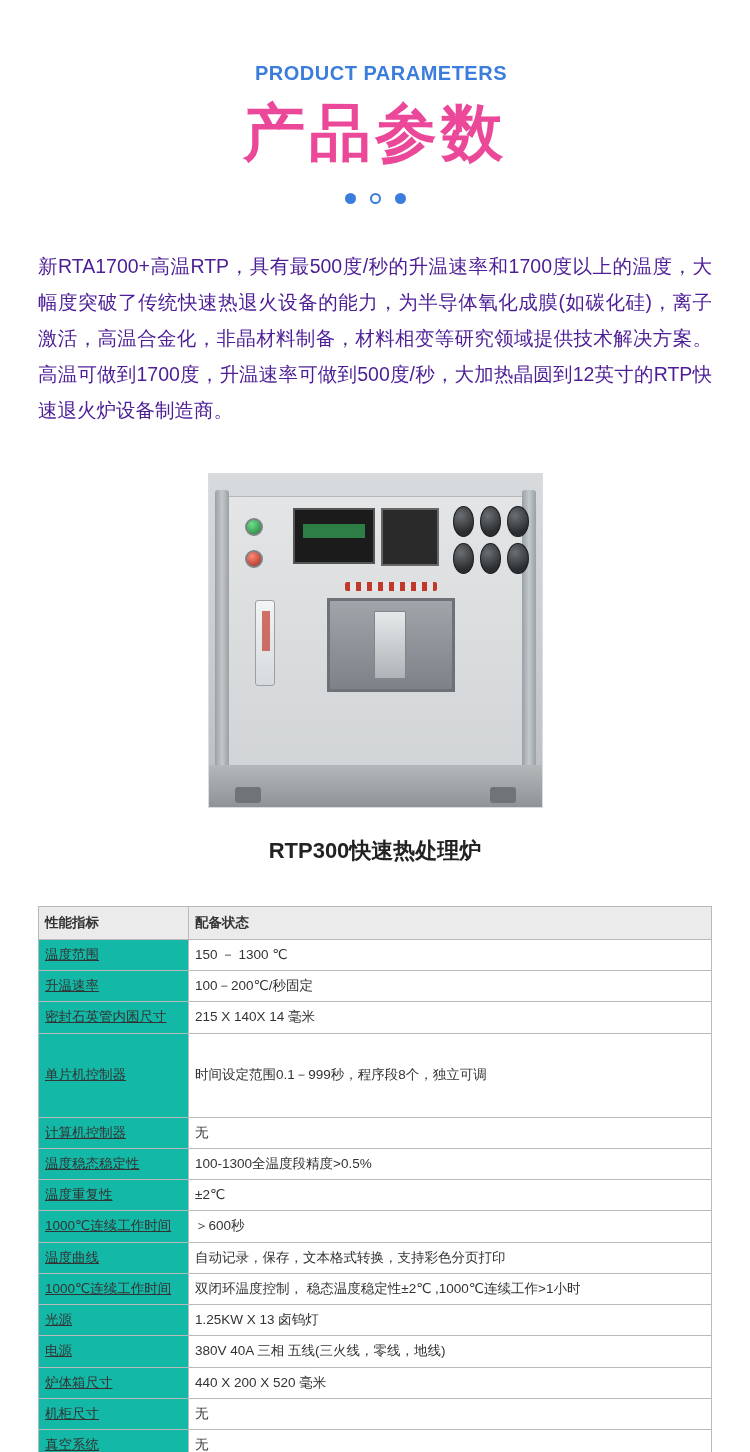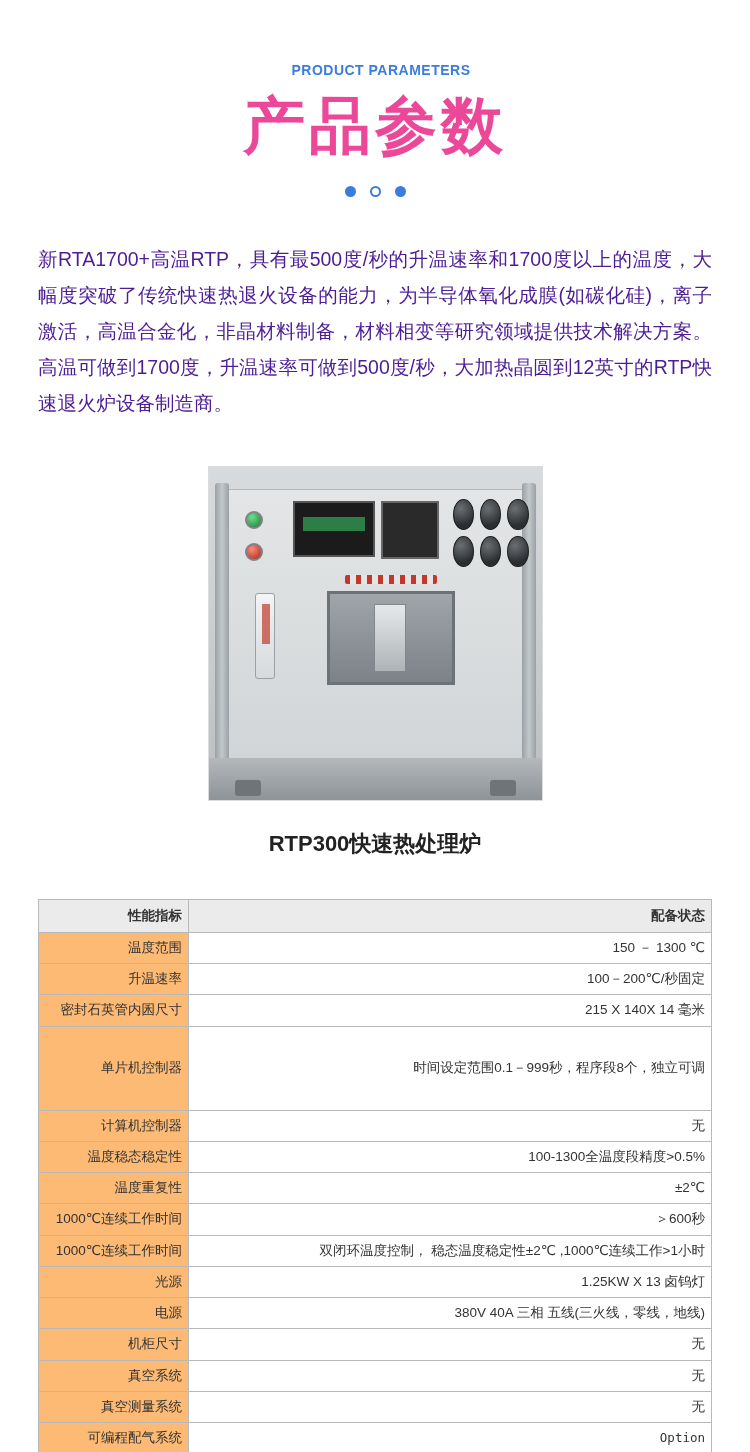--- a/index.html
+++ b/index.html
@@ -16,21 +16,21 @@
     position: relative;
   }
 
   
   .header {
     padding-top: 62px;
     text-align: center;
   }
   .header-eyebrow {
     color: #3b7ddd;
-    font-size: 14px;
+    font-size: 20px;
     font-weight: bold;
     letter-spacing: 0.5px;
     margin-left: 12px;
   }
   .header-title {
     font-size: 62px;
     font-weight: bold;
     color: #ec4899;
     letter-spacing: 4px;
     margin-top: 14px;
@@ -202,34 +202,35 @@
   .spec-table {
     margin: 40px 38px 0 38px;
     width: 674px;
     border-collapse: collapse;
     font-size: 13.5px;
     color: #333;
   }
   .spec-table th, .spec-table td {
     border: 1px solid #b9b9b9;
     padding: 5px 6px;
-    text-align: right;
+    text-align: left;
     vertical-align: middle;
     line-height: 1.5;
   }
   .spec-table thead th {
     background: #ebebeb;
     font-weight: bold;
     font-size: 13.5px;
     padding: 6px 6px;
   }
   .spec-table tbody td.label-cell {
     width: 150px;
-    background: #fdba74;
-    text-align: right;
+    background: #14b8a6;
+    text-align: left;
+    text-decoration: underline;
   }
   .spec-table tbody tr.tall td {
     height: 84px;
   }
   .mono {
     font-family: "DejaVu Sans Mono", "Liberation Mono", monospace;
     font-size: 12.5px;
   }
 </style>
 </head>
@@ -309,32 +310,40 @@
       </tr>
       <tr>
         <td class="label-cell">温度重复性</td>
         <td>±2℃</td>
       </tr>
       <tr>
         <td class="label-cell">1000℃连续工作时间</td>
         <td>＞600秒</td>
       </tr>
       <tr>
+        <td class="label-cell">温度曲线</td>
+        <td>自动记录，保存，文本格式转换，支持彩色分页打印</td>
+      </tr>
+      <tr>
         <td class="label-cell">1000℃连续工作时间</td>
         <td>双闭环温度控制， 稳态温度稳定性±2℃ ,1000℃连续工作&gt;1小时</td>
       </tr>
       <tr>
         <td class="label-cell">光源</td>
         <td>1.25KW X 13 卤钨灯</td>
       </tr>
       <tr>
         <td class="label-cell">电源</td>
         <td>380V  40A 三相 五线(三火线，零线，地线)</td>
       </tr>
       <tr>
+        <td class="label-cell">炉体箱尺寸</td>
+        <td>440 X 200 X 520 毫米</td>
+      </tr>
+      <tr>
         <td class="label-cell">机柜尺寸</td>
         <td>无</td>
       </tr>
       <tr>
         <td class="label-cell">真空系统</td>
         <td>无</td>
       </tr>
       <tr>
         <td class="label-cell">真空测量系统</td>
         <td>无</td>

